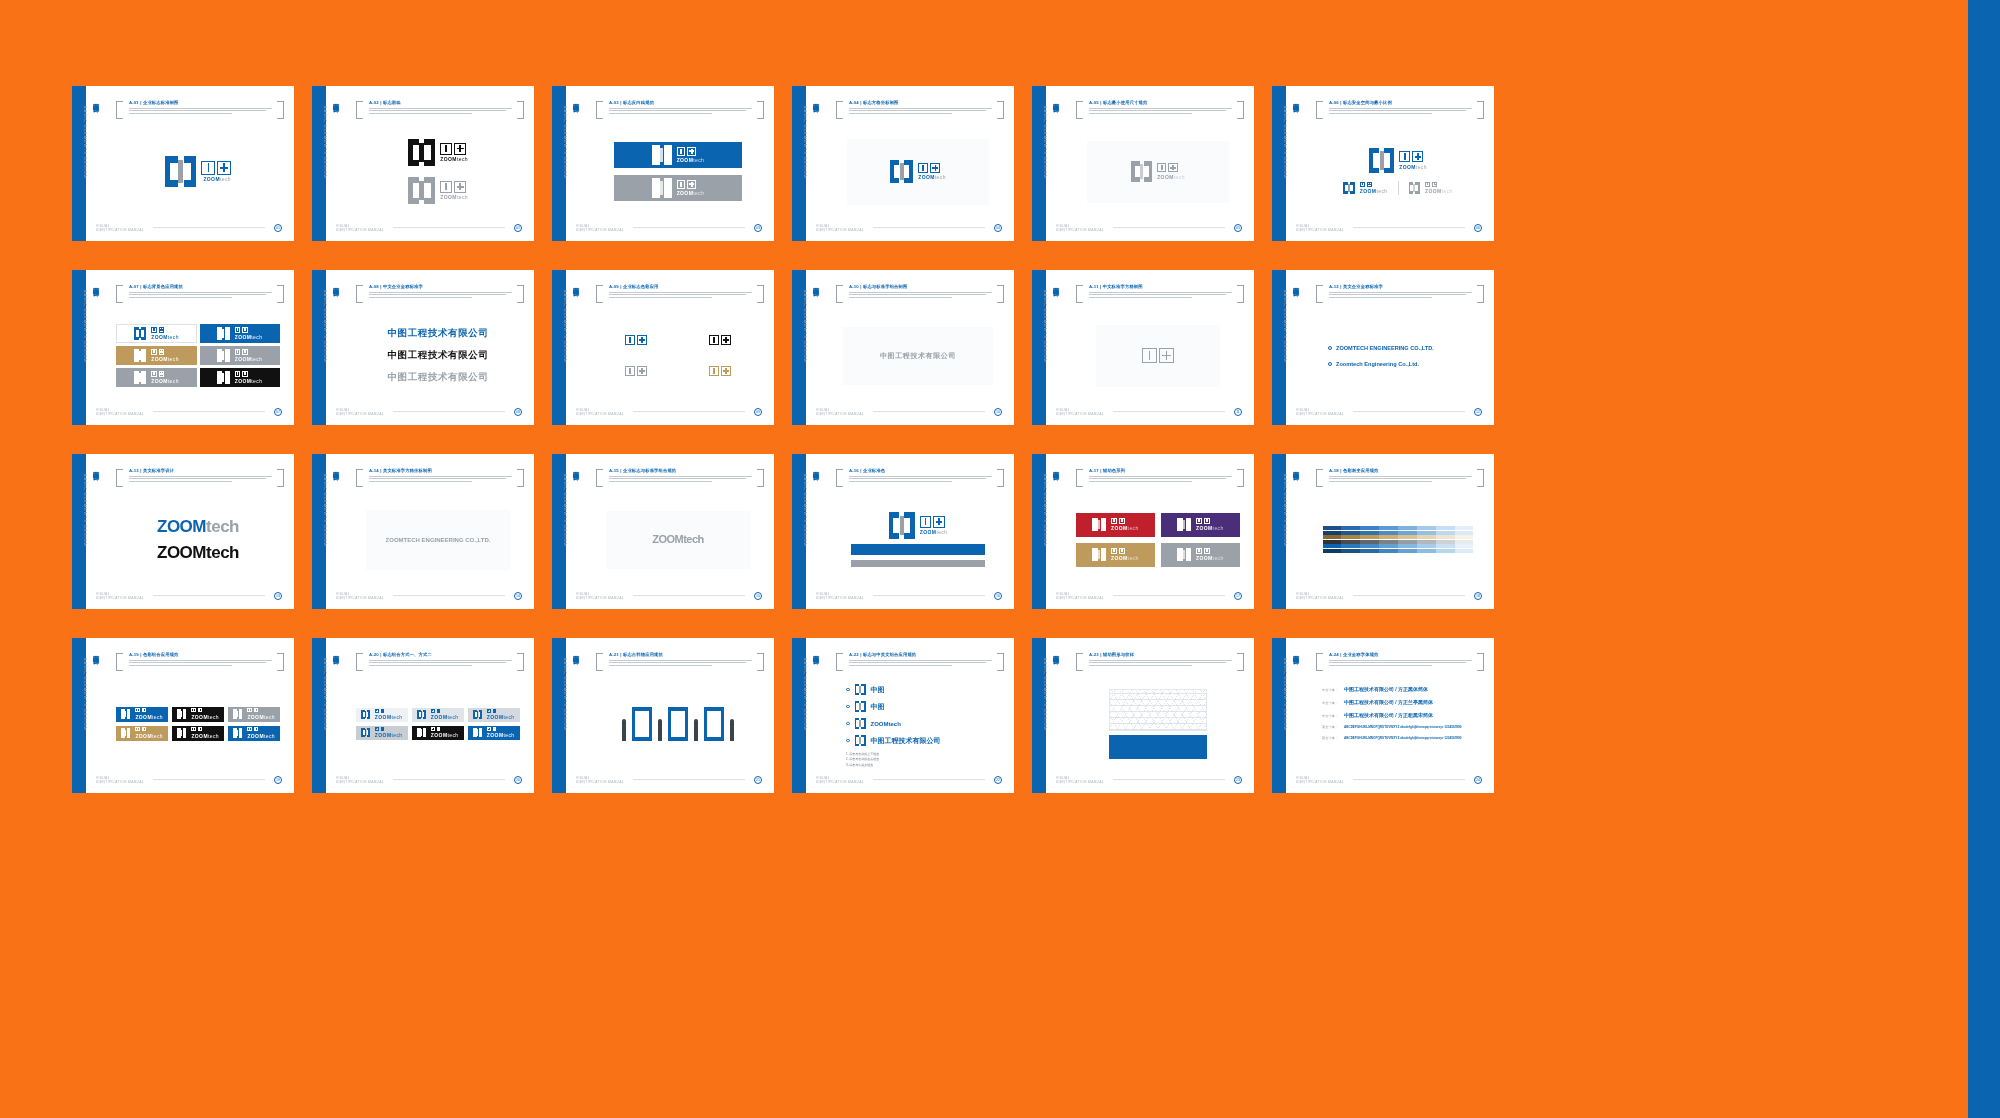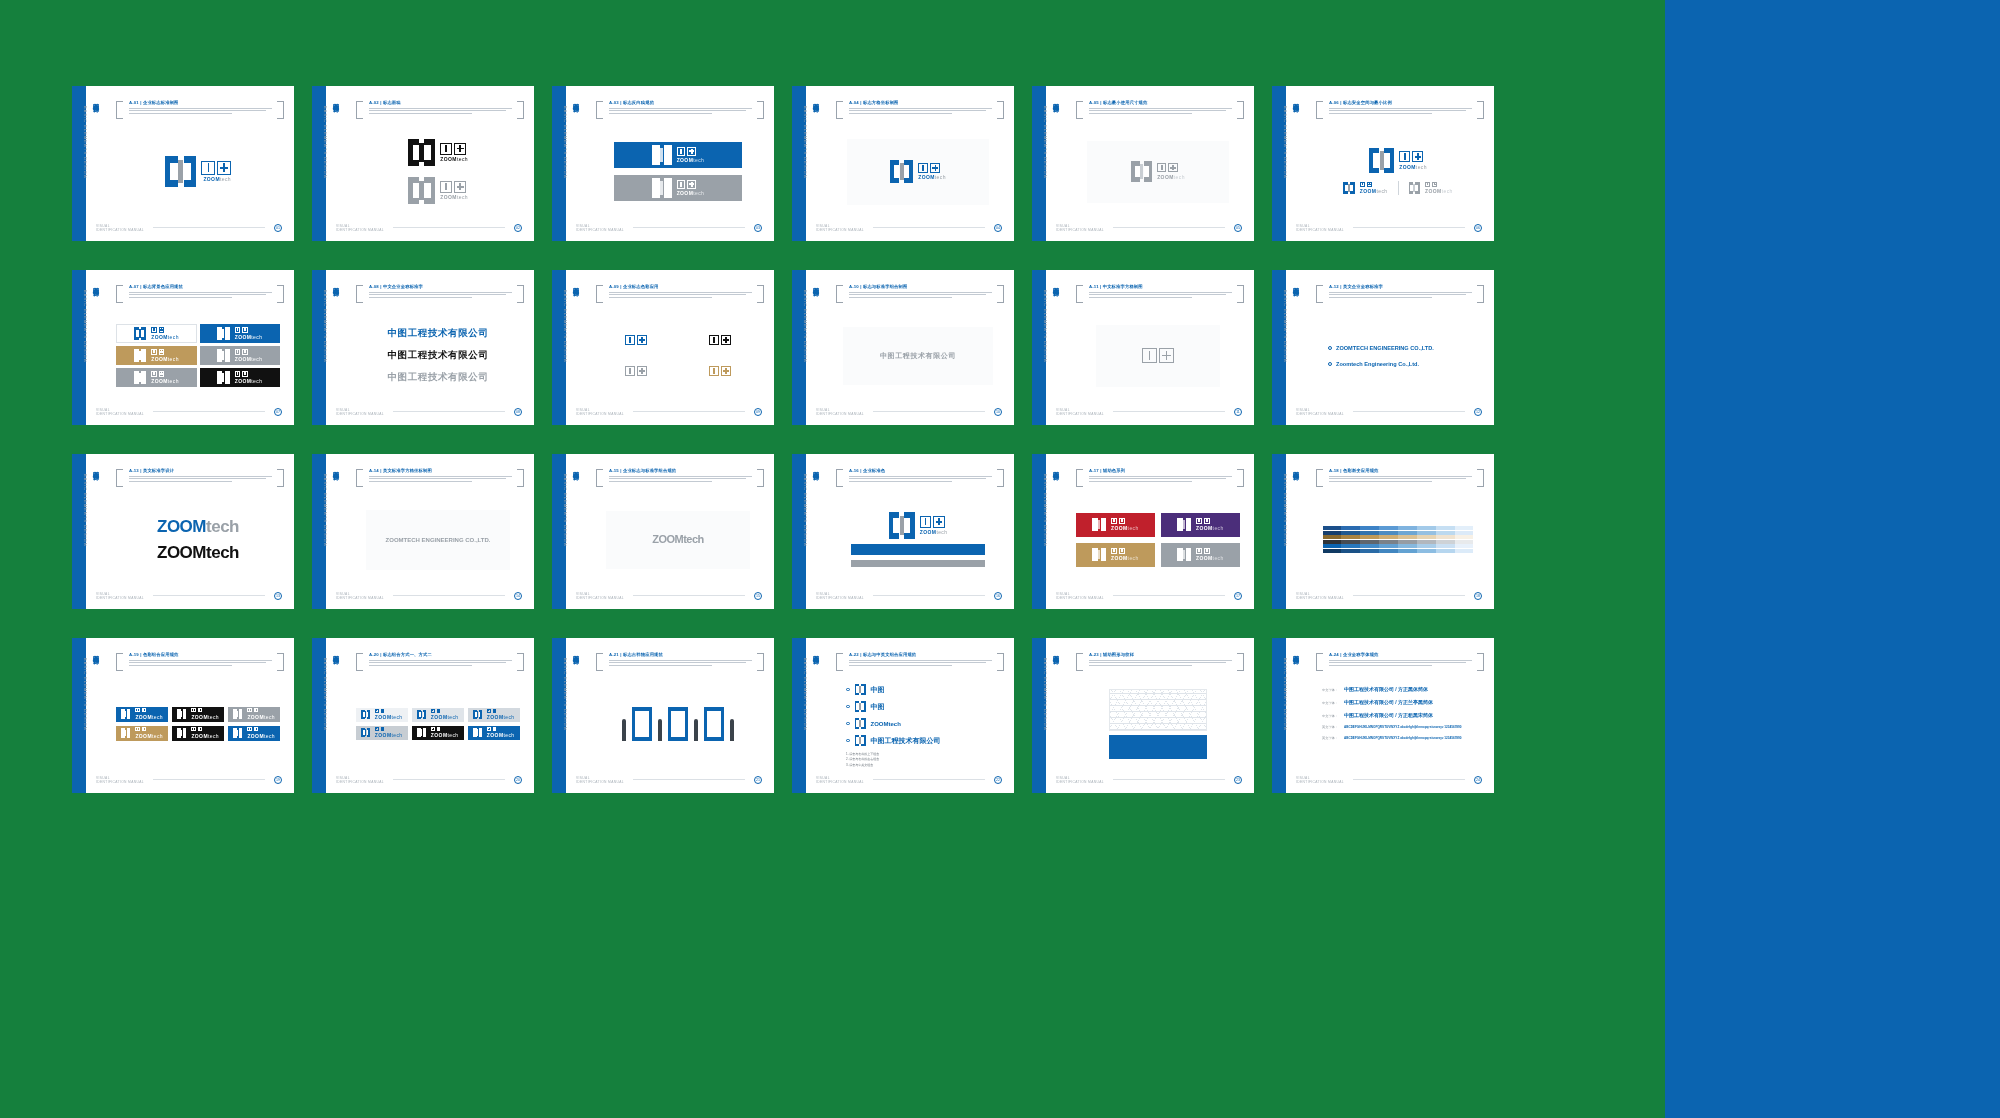--- a/index.html
+++ b/index.html
@@ -3,22 +3,22 @@
 <meta charset="utf-8">
 <style>
   * { box-sizing: border-box; margin:0; padding:0; }
   html,body{ width:2000px; height:1118px; overflow:hidden; }
   body{
     background:#0B64B0;
     font-family:"Liberation Sans", sans-serif;
   }
   #sheet{
     position:relative;
-    width:1665px; height:1118px;
-    background:#15803d;
+    width:1968px; height:1118px;
+    background:#f97316;
   }
   .grid{
     position:absolute;
     left:72px; top:86px;
     width:1856px; height:706px;
     display:grid;
     grid-template-columns:repeat(6, 222px);
     grid-template-rows:repeat(4, 155px);
     column-gap:18px;
     row-gap:29px;

